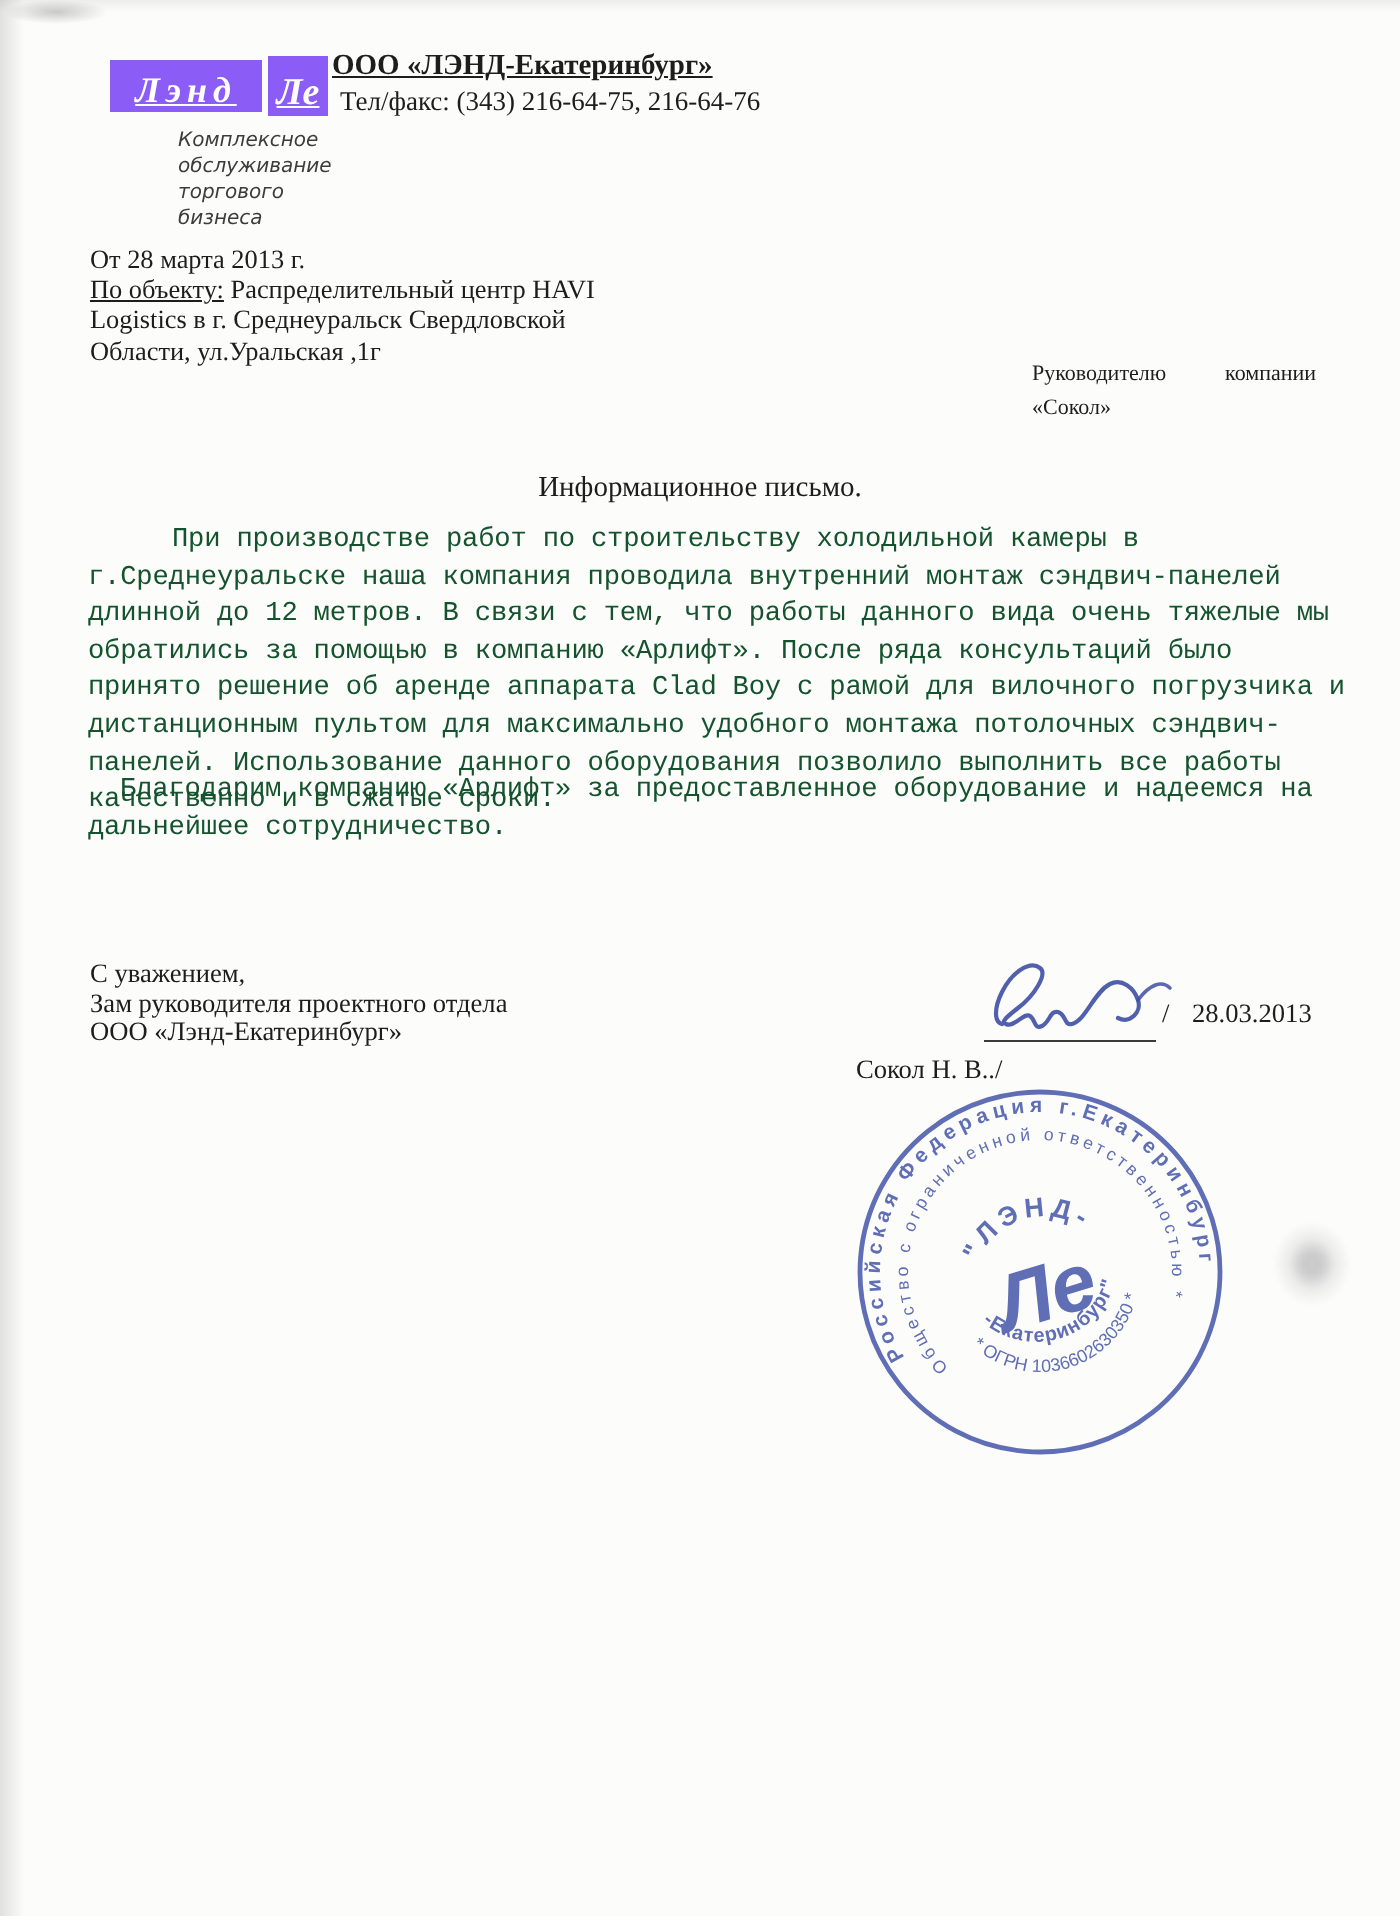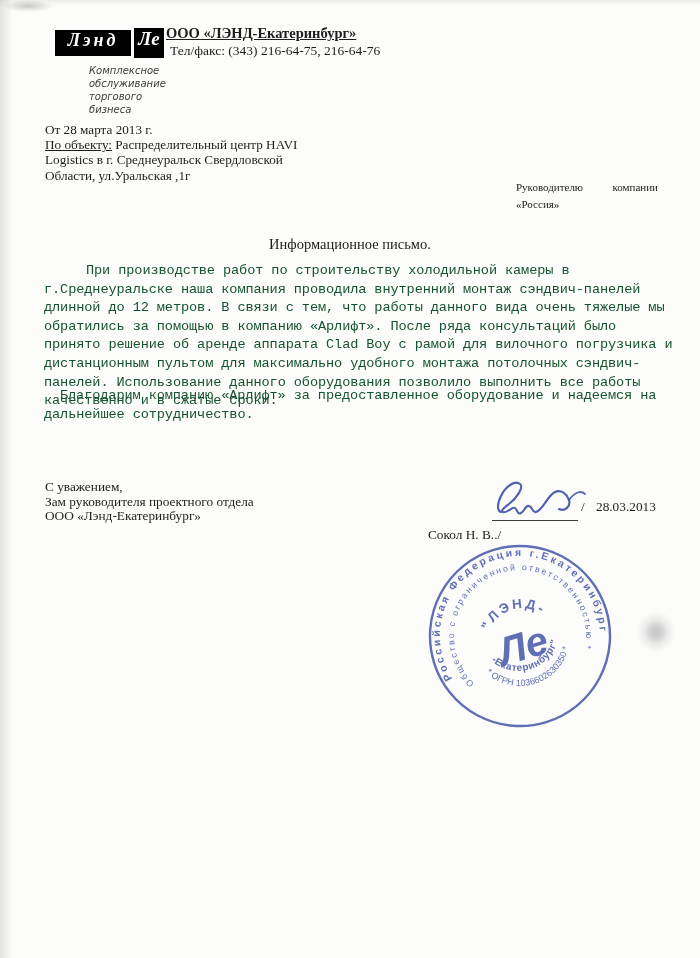--- a/index.html
+++ b/index.html
@@ -9,21 +9,21 @@
   .edge-left{left:0;top:0;width:12px;height:958px;
              background:linear-gradient(to right,rgba(60,60,60,.14),rgba(60,60,60,0));}
   .edge-top{left:0;top:0;width:700px;height:6px;
             background:linear-gradient(to bottom,rgba(60,60,60,.08),rgba(60,60,60,0));}
   .artifact-tl{left:2px;top:0;width:52px;height:12px;border-radius:50%;
                background:radial-gradient(closest-side,rgba(70,70,70,.28),rgba(70,70,70,0));}
   .artifact-blot{left:630px;top:604px;width:52px;height:56px;border-radius:50%;
                background:radial-gradient(closest-side,rgba(90,90,100,.30) 0 18%,rgba(120,120,130,.12) 45%,rgba(120,120,130,0) 75%);
                filter:blur(1px);}
   
-  .logo-box{background:#000000;color:#fefefe;display:flex;align-items:flex-start;justify-content:center;}
+  .logo-box{background:#8b5cf6;color:#fefefe;display:flex;align-items:flex-end;justify-content:center;text-decoration:underline;}
   .logo-word{font-style:italic;font-weight:bold;font-size:18px;letter-spacing:3px;font-family:"Liberation Serif",serif;}
   .logo-mono{font-style:italic;font-weight:bold;font-size:19px;font-family:"Liberation Serif",serif;}
   .tagline{font-style:italic;font-size:10px;line-height:13px;color:#3c3c3c;font-family:"DejaVu Sans",sans-serif;}
   
   .hdr-company{font-weight:bold;font-size:14.5px;text-decoration:underline;}
   .hdr-line{font-size:13.5px;line-height:18px;}
   
   .ref{font-size:13.2px;line-height:15.2px;}
   .u{text-decoration:underline;}
   
@@ -75,21 +75,21 @@
     <div><span class="u">По объекту:</span><span> Распределительный центр HAVI</span></div>
     <div>Logistics в г. Среднеуральск Свердловской</div>
     <div>Области, ул.Уральская ,1г</div>
   </div>
 
   <div class="abs recip" style="left:516px;top:179px;width:142px;">
     <div class="recip-l1">
       <span>Руководителю</span>
       <span>компании</span>
     </div>
-    <div>«Россия»</div>
+    <div>«Сокол»</div>
   </div>
 
   <div class="abs title" style="left:0;top:236px;">Информационное письмо.</div>
 
   <div class="abs body-par ind1" style="left:44px;top:262px;">При производстве работ по строительству холодильной камеры в г.Среднеуральске наша компания проводила внутренний монтаж сэндвич-панелей длинной до 12 метров.  В связи с тем, что работы данного вида очень тяжелые мы обратились за помощью в компанию «Арлифт». После ряда консультаций было принято решение об аренде аппарата Clad Boy с рамой для вилочного погрузчика и дистанционным пультом для максимально удобного монтажа потолочных сэндвич-панелей.  Использование данного оборудования позволило выполнить все работы качественно и в сжатые сроки.</div>
   <div class="abs sig-line" style="left:45px;top:480px;">
     <div>С уважением,</div>
     <div>Зам руководителя проектного отдела</div>
     <div>ООО «Лэнд-Екатеринбург»</div>
   </div>

